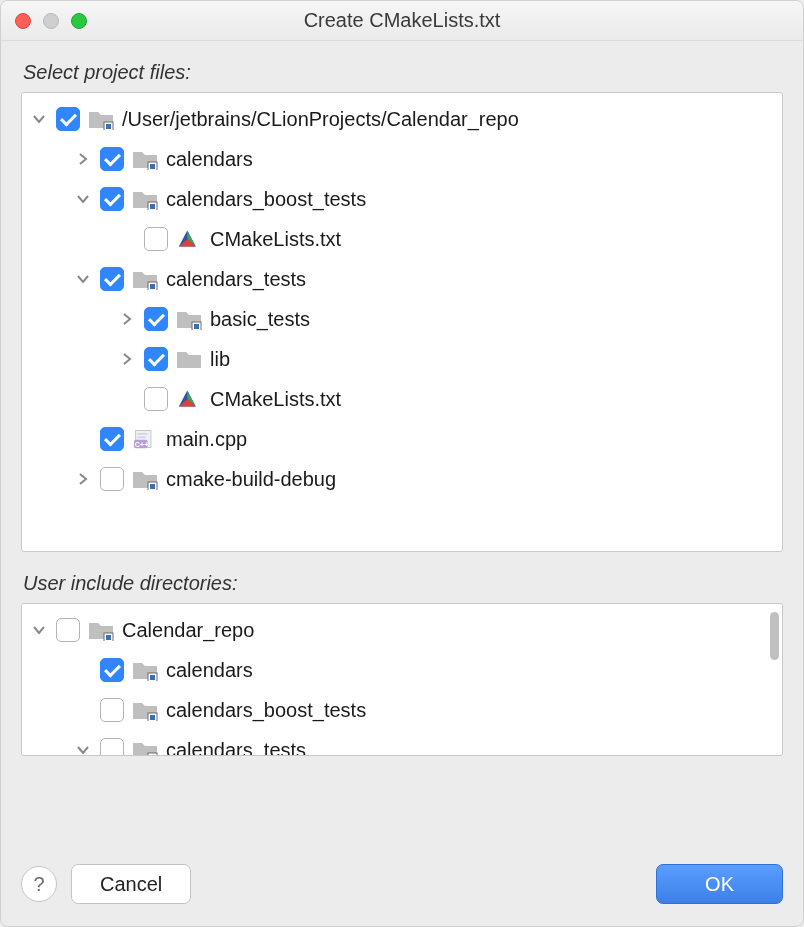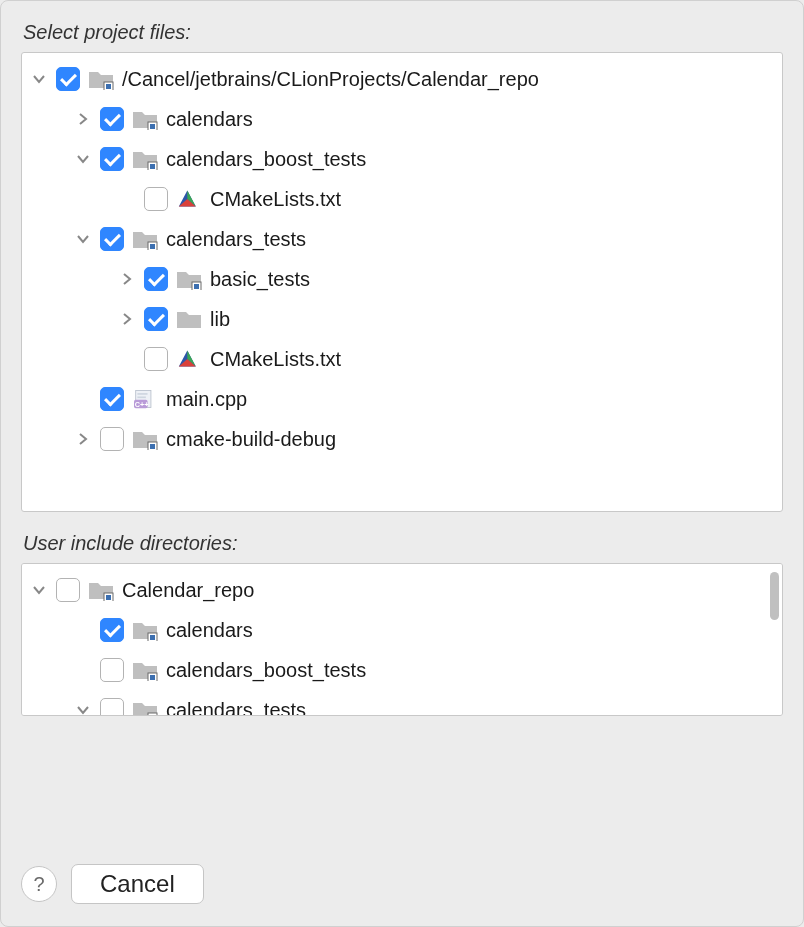--- a/index.html
+++ b/index.html
@@ -124,21 +124,21 @@
     background: #fff;
     color: #6a6a6a;
     font-size: 20px;
     display:flex; align-items:center; justify-content:center;
     cursor: pointer;
   }
   .btn {
     height: 40px;
     padding: 0 28px;
     border-radius: 7px;
-    font-size: 24px;
+    font-size: 20px;
     cursor: pointer;
     display:flex; align-items:center; justify-content:center;
     user-select:none;
   }
   .btn.cancel {
     background: #fff;
     color: #222;
     border: 1px solid #c5c5c5;
   }
   .spacer { flex: 1 1 auto; }
@@ -184,38 +184,46 @@
     <g id="ico-chev-right">
       <path d="M4 2 L10 7 L4 12" fill="none" stroke="currentColor" stroke-width="2"></path>
     </g>
     <g id="ico-chev-down">
       <path d="M2 4 L7 10 L12 4" fill="none" stroke="currentColor" stroke-width="2"></path>
     </g>
   </defs>
 </svg>
 
 <div class="window">
+  <div class="titlebar">
+    <div class="traffic">
+      <div class="dot red"></div>
+      <div class="dot yellow"></div>
+      <div class="dot green"></div>
+    </div>
+    <div class="title">Create CMakeLists.txt</div>
+  </div>
 
   <div class="content">
     <div class="section-label">Select project files:</div>
     <div class="tree-panel top">
       <div class="tree" id="project-tree">
           <div class="row">
             <span class="chev">
               <svg viewBox="0 0 14 14">
                 <use href="#ico-chev-down"></use>
               </svg>
             </span>
             <span class="checkbox checked"></span>
             <span class="icon folder-module">
               <svg viewBox="0 0 26 22">
                 <use href="#ico-folder-module"></use>
               </svg>
             </span>
-            <span class="label">/Cancel/jetbrains/CLionProjects/Calendar_repo</span>
+            <span class="label">/User/jetbrains/CLionProjects/Calendar_repo</span>
           </div>
           <div class="row">
             <span class="indent"></span>
             <span class="chev">
               <svg viewBox="0 0 14 14">
                 <use href="#ico-chev-right"></use>
               </svg>
             </span>
             <span class="checkbox checked"></span>
             <span class="icon folder-module">
@@ -420,14 +428,17 @@
   </div>
 
   <div class="footer">
     <div class="help-btn">
       <span>?</span>
     </div>
     <div class="btn cancel">
       <span>Cancel</span>
     </div>
     <div class="spacer"></div>
+    <div class="btn ok">
+      <span>OK</span>
+    </div>
   </div>
 </div>
 
 </body></html>

